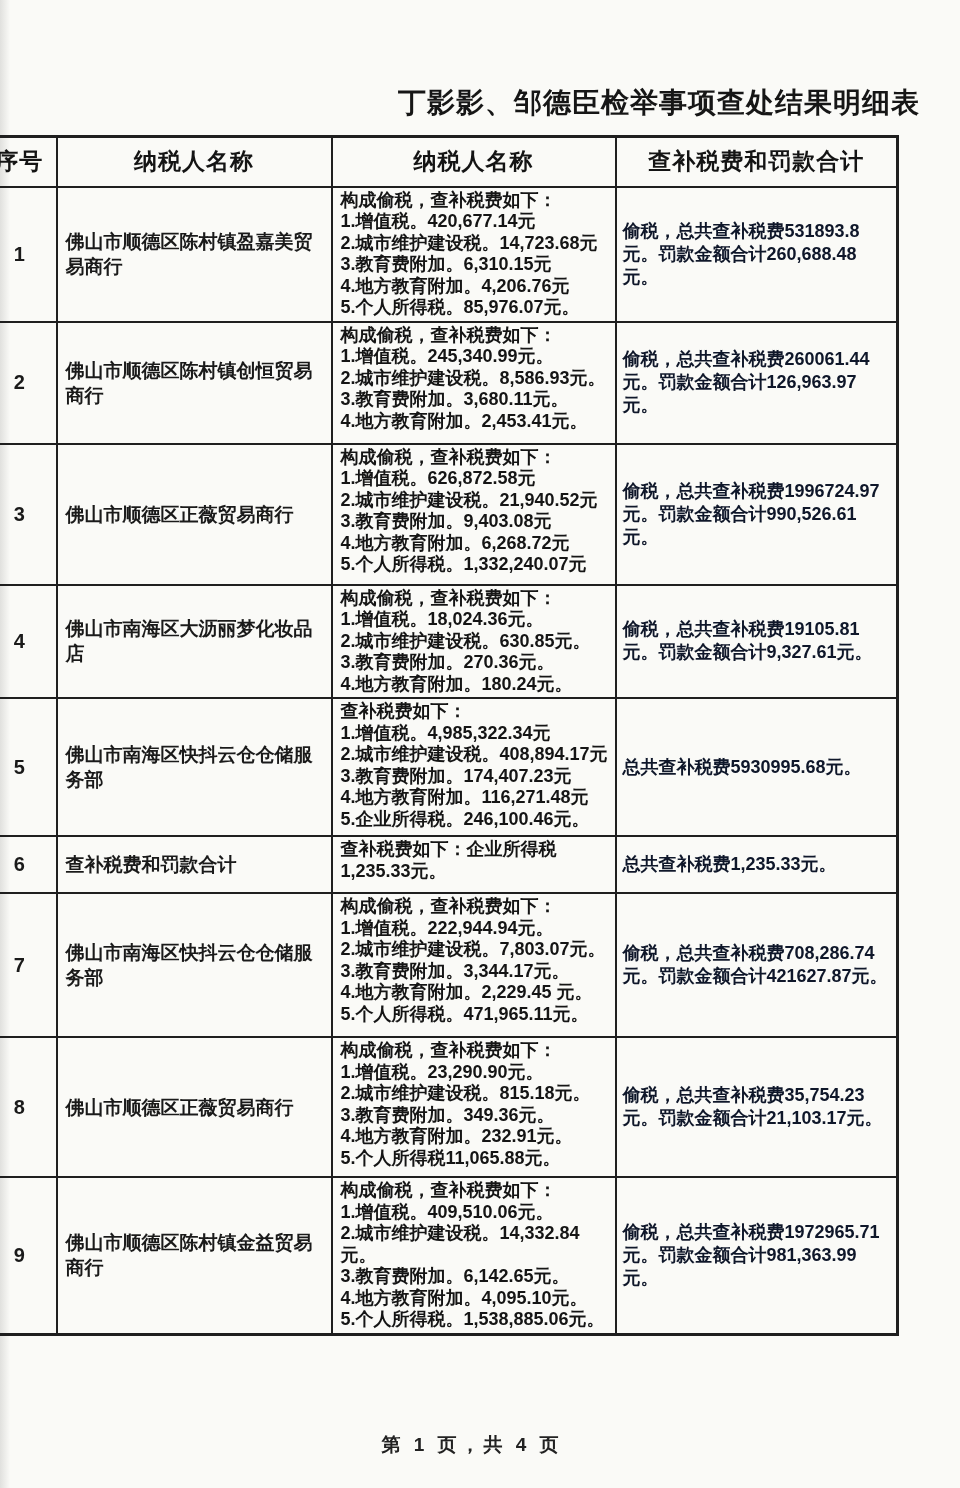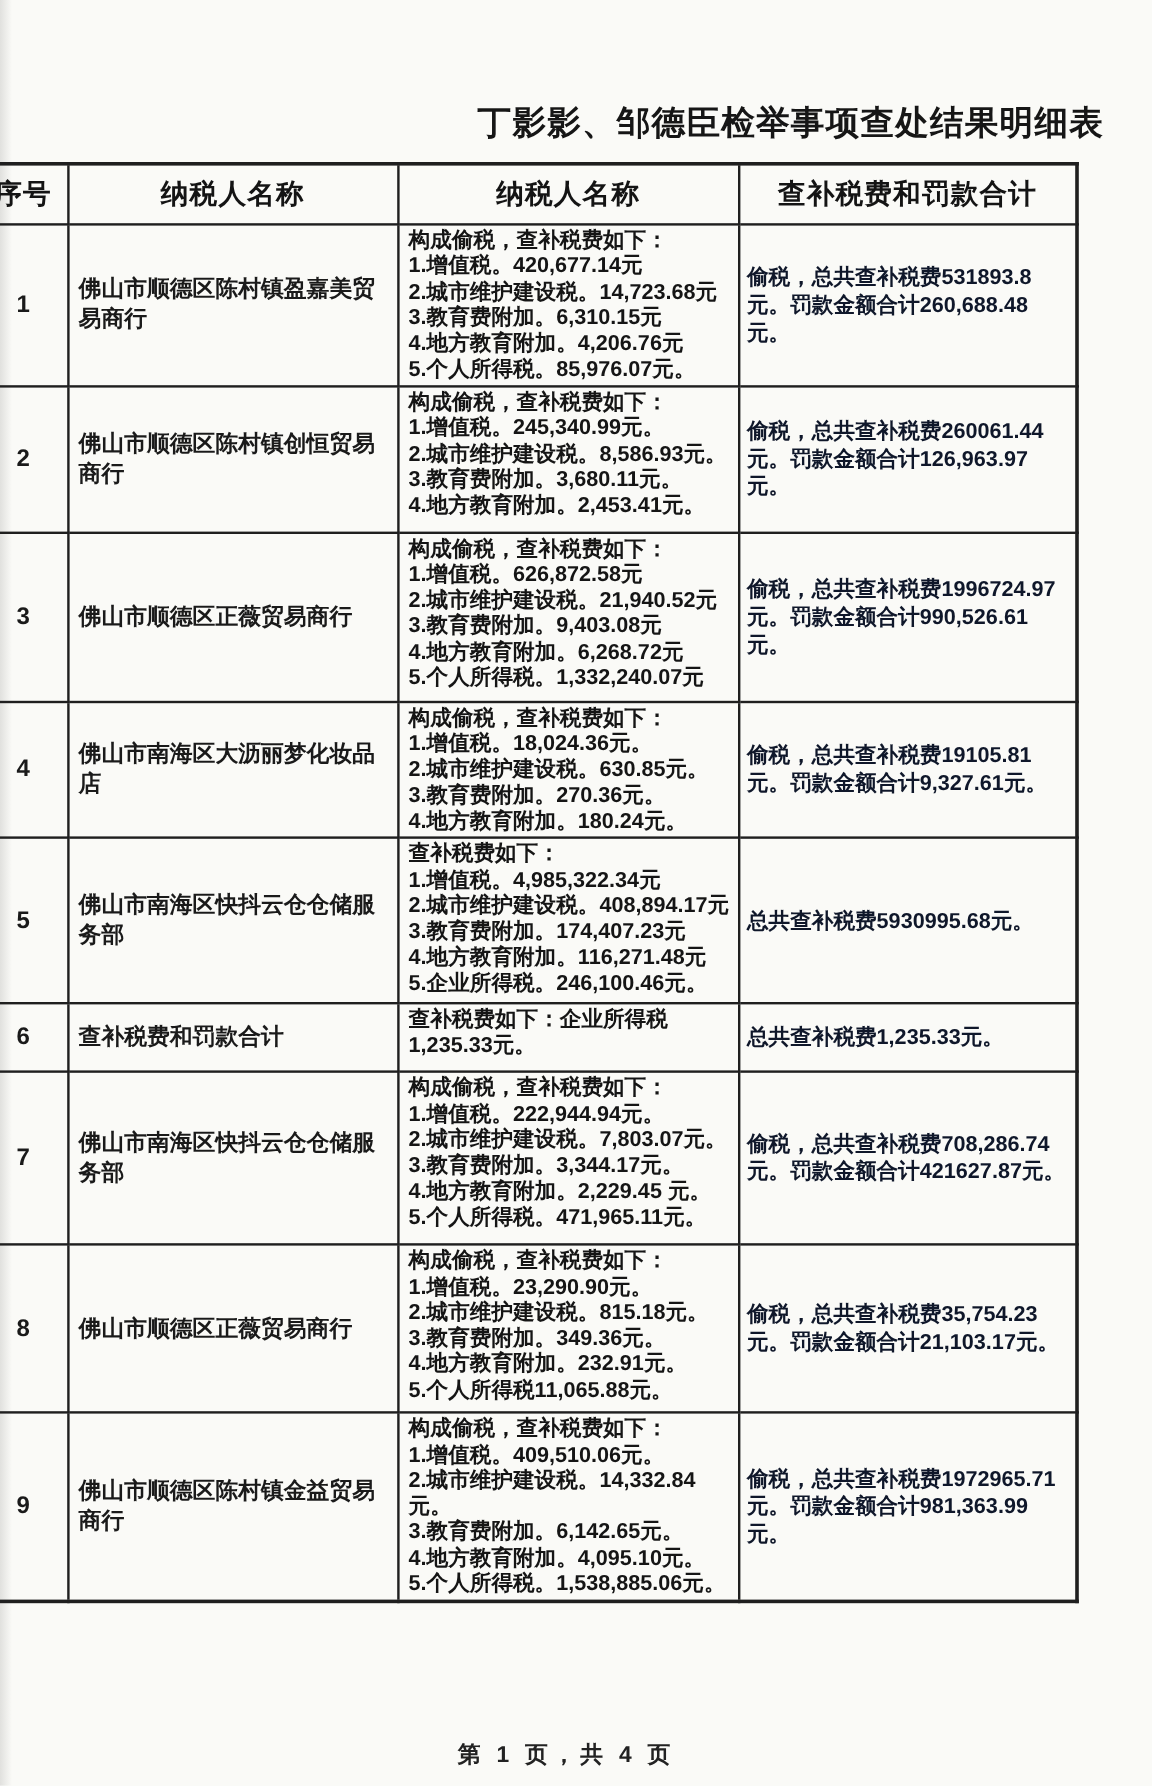--- a/index.html
+++ b/index.html
@@ -53,21 +53,20 @@
   }
   .c-total{
     font-size:18px;line-height:23px;
     padding:2px 4px 2px 6px;color:#0f172a;
   }
   .page-footer{
     position:absolute;top:1432px;left:0;width:944px;
     text-align:center;
     font-size:19px;font-weight:700;letter-spacing:4px;
     color:#222;
-    margin-top:17px;
   }
 </style>
 </head>
 <body>
 
 <div class="scan-edge"></div>
 
 <div class="doc-title">丁影影、邹德臣检举事项查处结果明细表</div>
 
 <table class="results">

